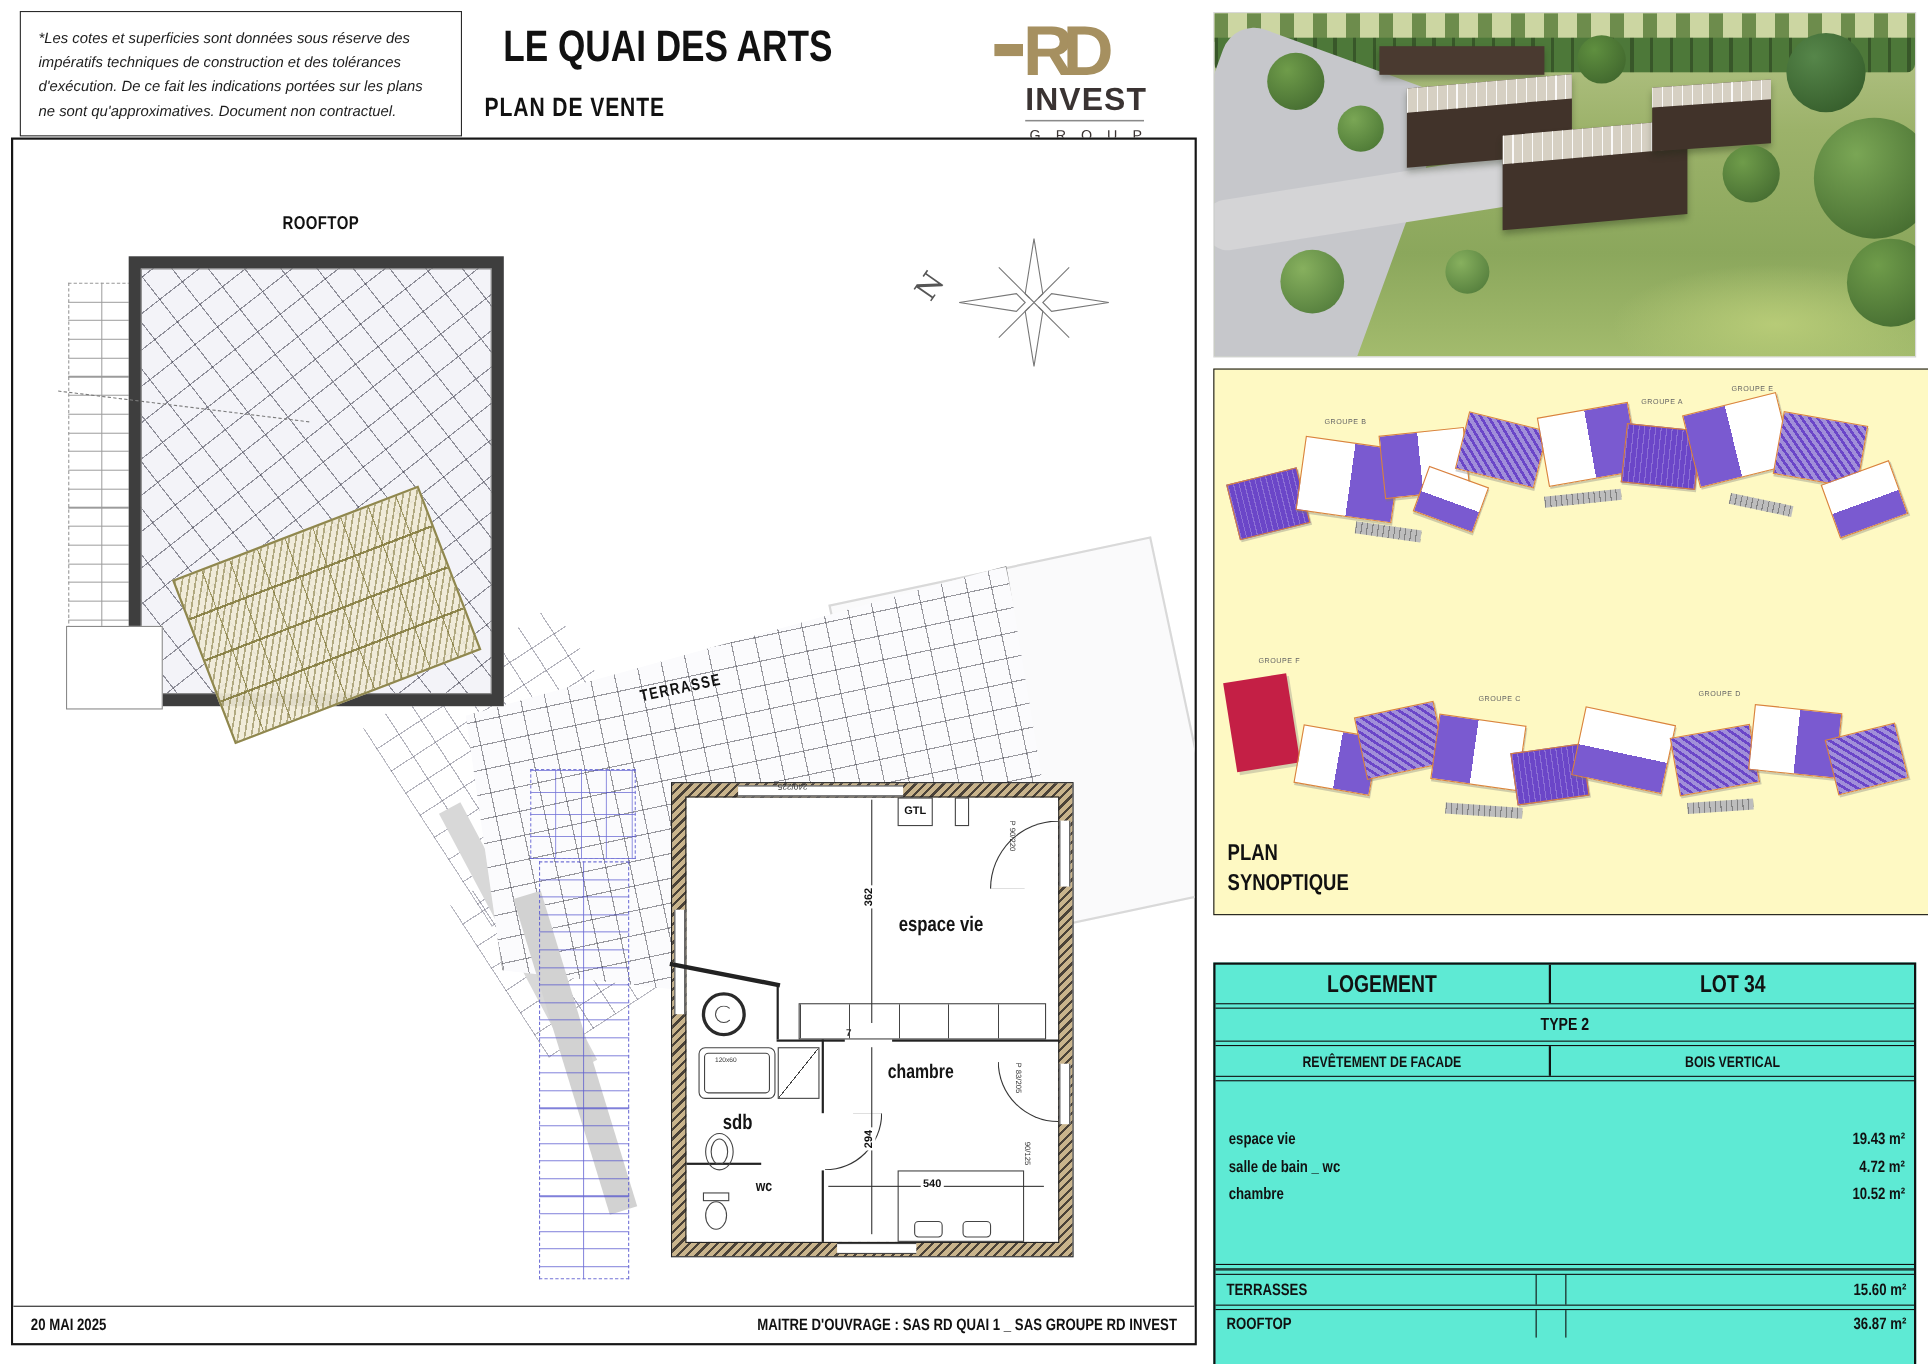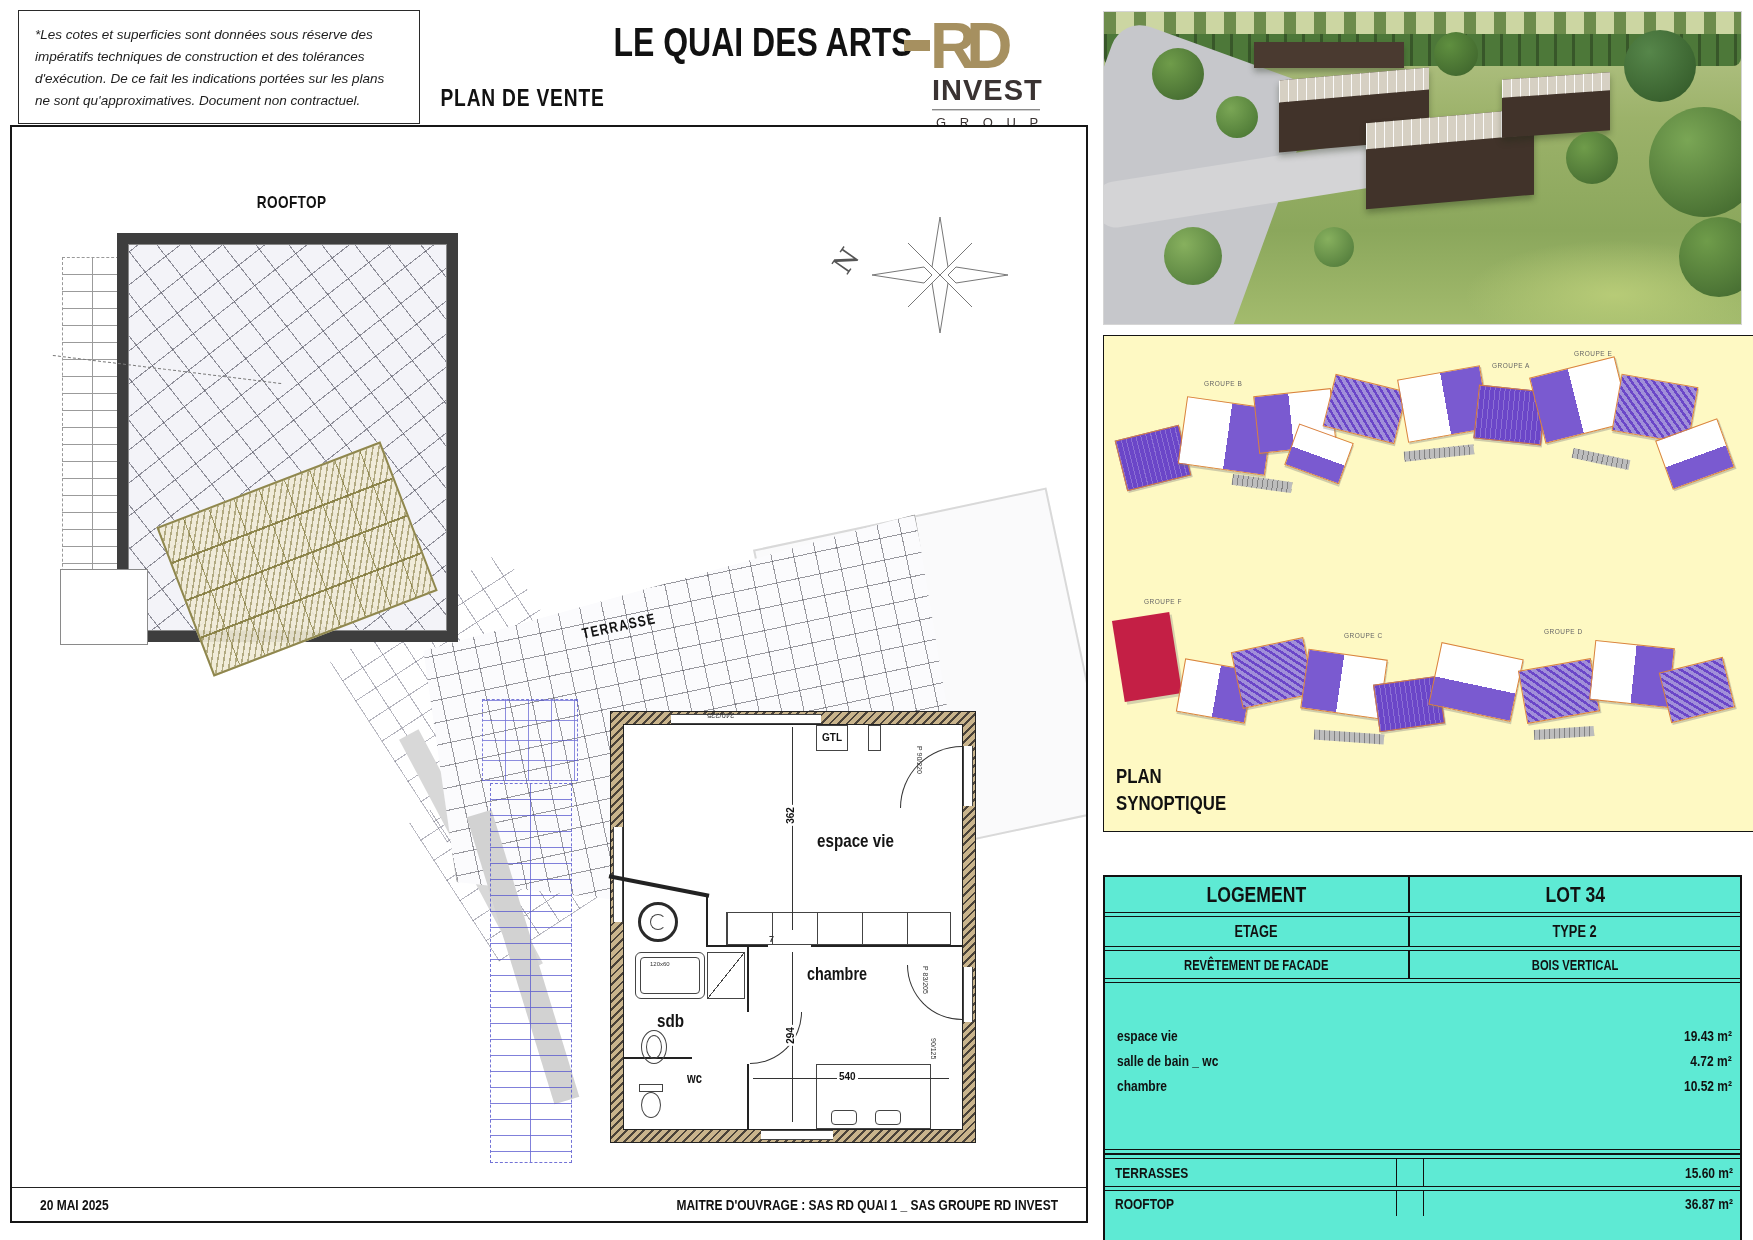--- a/index.html
+++ b/index.html
@@ -7,27 +7,27 @@
   #page { position:relative; width:1753px; height:1240px; background:#fff; overflow:hidden; }
 
   .abs { position:absolute; }
   .cx  { display:inline-block; transform:scaleX(.8); transform-origin:50% 50%; white-space:nowrap; }
   .cx-l{ transform-origin:0 50%; }
   .cx-r{ transform-origin:100% 50%; }
 
   
   #disclaimer { left:18px; top:10px; width:402px; height:114px; border:1.6px solid #2a2a2a;
     padding:13px 16px; font-style:italic; font-size:13.5px; line-height:1.62; color:#1c1c1c; }
-  #title    { left:420px; top:20px; width:530px; text-align:right; font-size:40px; font-weight:700; }
+  #title    { left:420px; top:20px; width:530px; text-align:left; font-size:40px; font-weight:700; }
   #subtitle { left:420px; top:84px; width:530px; text-align:left; font-size:24px; font-weight:700; letter-spacing:1px; }
 
   
   #mainBox { left:10px; top:125px; width:1078px; height:1098px; border:2.5px solid #161616; overflow:hidden; background:#fff; }
   #mainFooter { position:absolute; left:0; right:0; bottom:0; height:34px; border-top:1.6px solid #222;
-    background:#fff; display:flex; justify-content:space-between; align-items:center; padding:0 28px;
+    background:#fff; display:flex; justify-content:space-between; align-items:center; padding:0 16px;
     font-size:15px; font-weight:700; z-index:40; }
 
   
   .planLabel { font-weight:700; font-size:17px; letter-spacing:.5px; }
   #rooftopBox { left:105px; top:106px; width:341px; height:409px; border:11px solid #3e3e3e;
     background-color:#f3f3f8;
     background-image:
       repeating-linear-gradient(52deg,  rgba(60,60,75,.55) 0 1px, transparent 1px 26px),
       repeating-linear-gradient(-38deg, rgba(60,60,75,.55) 0 1px, transparent 1px 26px);
     box-shadow: inset 0 0 0 1px #888; z-index:2; }
@@ -334,23 +334,20 @@
 
   <div class="abs" id="lotTable">
     <div class="trow" id="rowMain">
       <div class="c1">
           <span class="cx">LOGEMENT</span>
         </div>
       <div class="c2"><span class="cx">LOT 34</span></div>
     </div>
     <div class="dsep"></div>
     <div class="trow" id="rowEtage">
-      <div class="c1">
-          <span class="cx">ETAGE</span>
-        </div>
       <div class="c2"><span class="cx">TYPE 2</span></div>
     </div>
     <div class="dsep"></div>
     <div class="trow" id="rowFacade">
       <div class="c1">
           <span class="cx">REVÊTEMENT DE FACADE</span>
         </div>
       <div class="c2"><span class="cx">BOIS VERTICAL</span></div>
     </div>
     <div class="dsep"></div>

